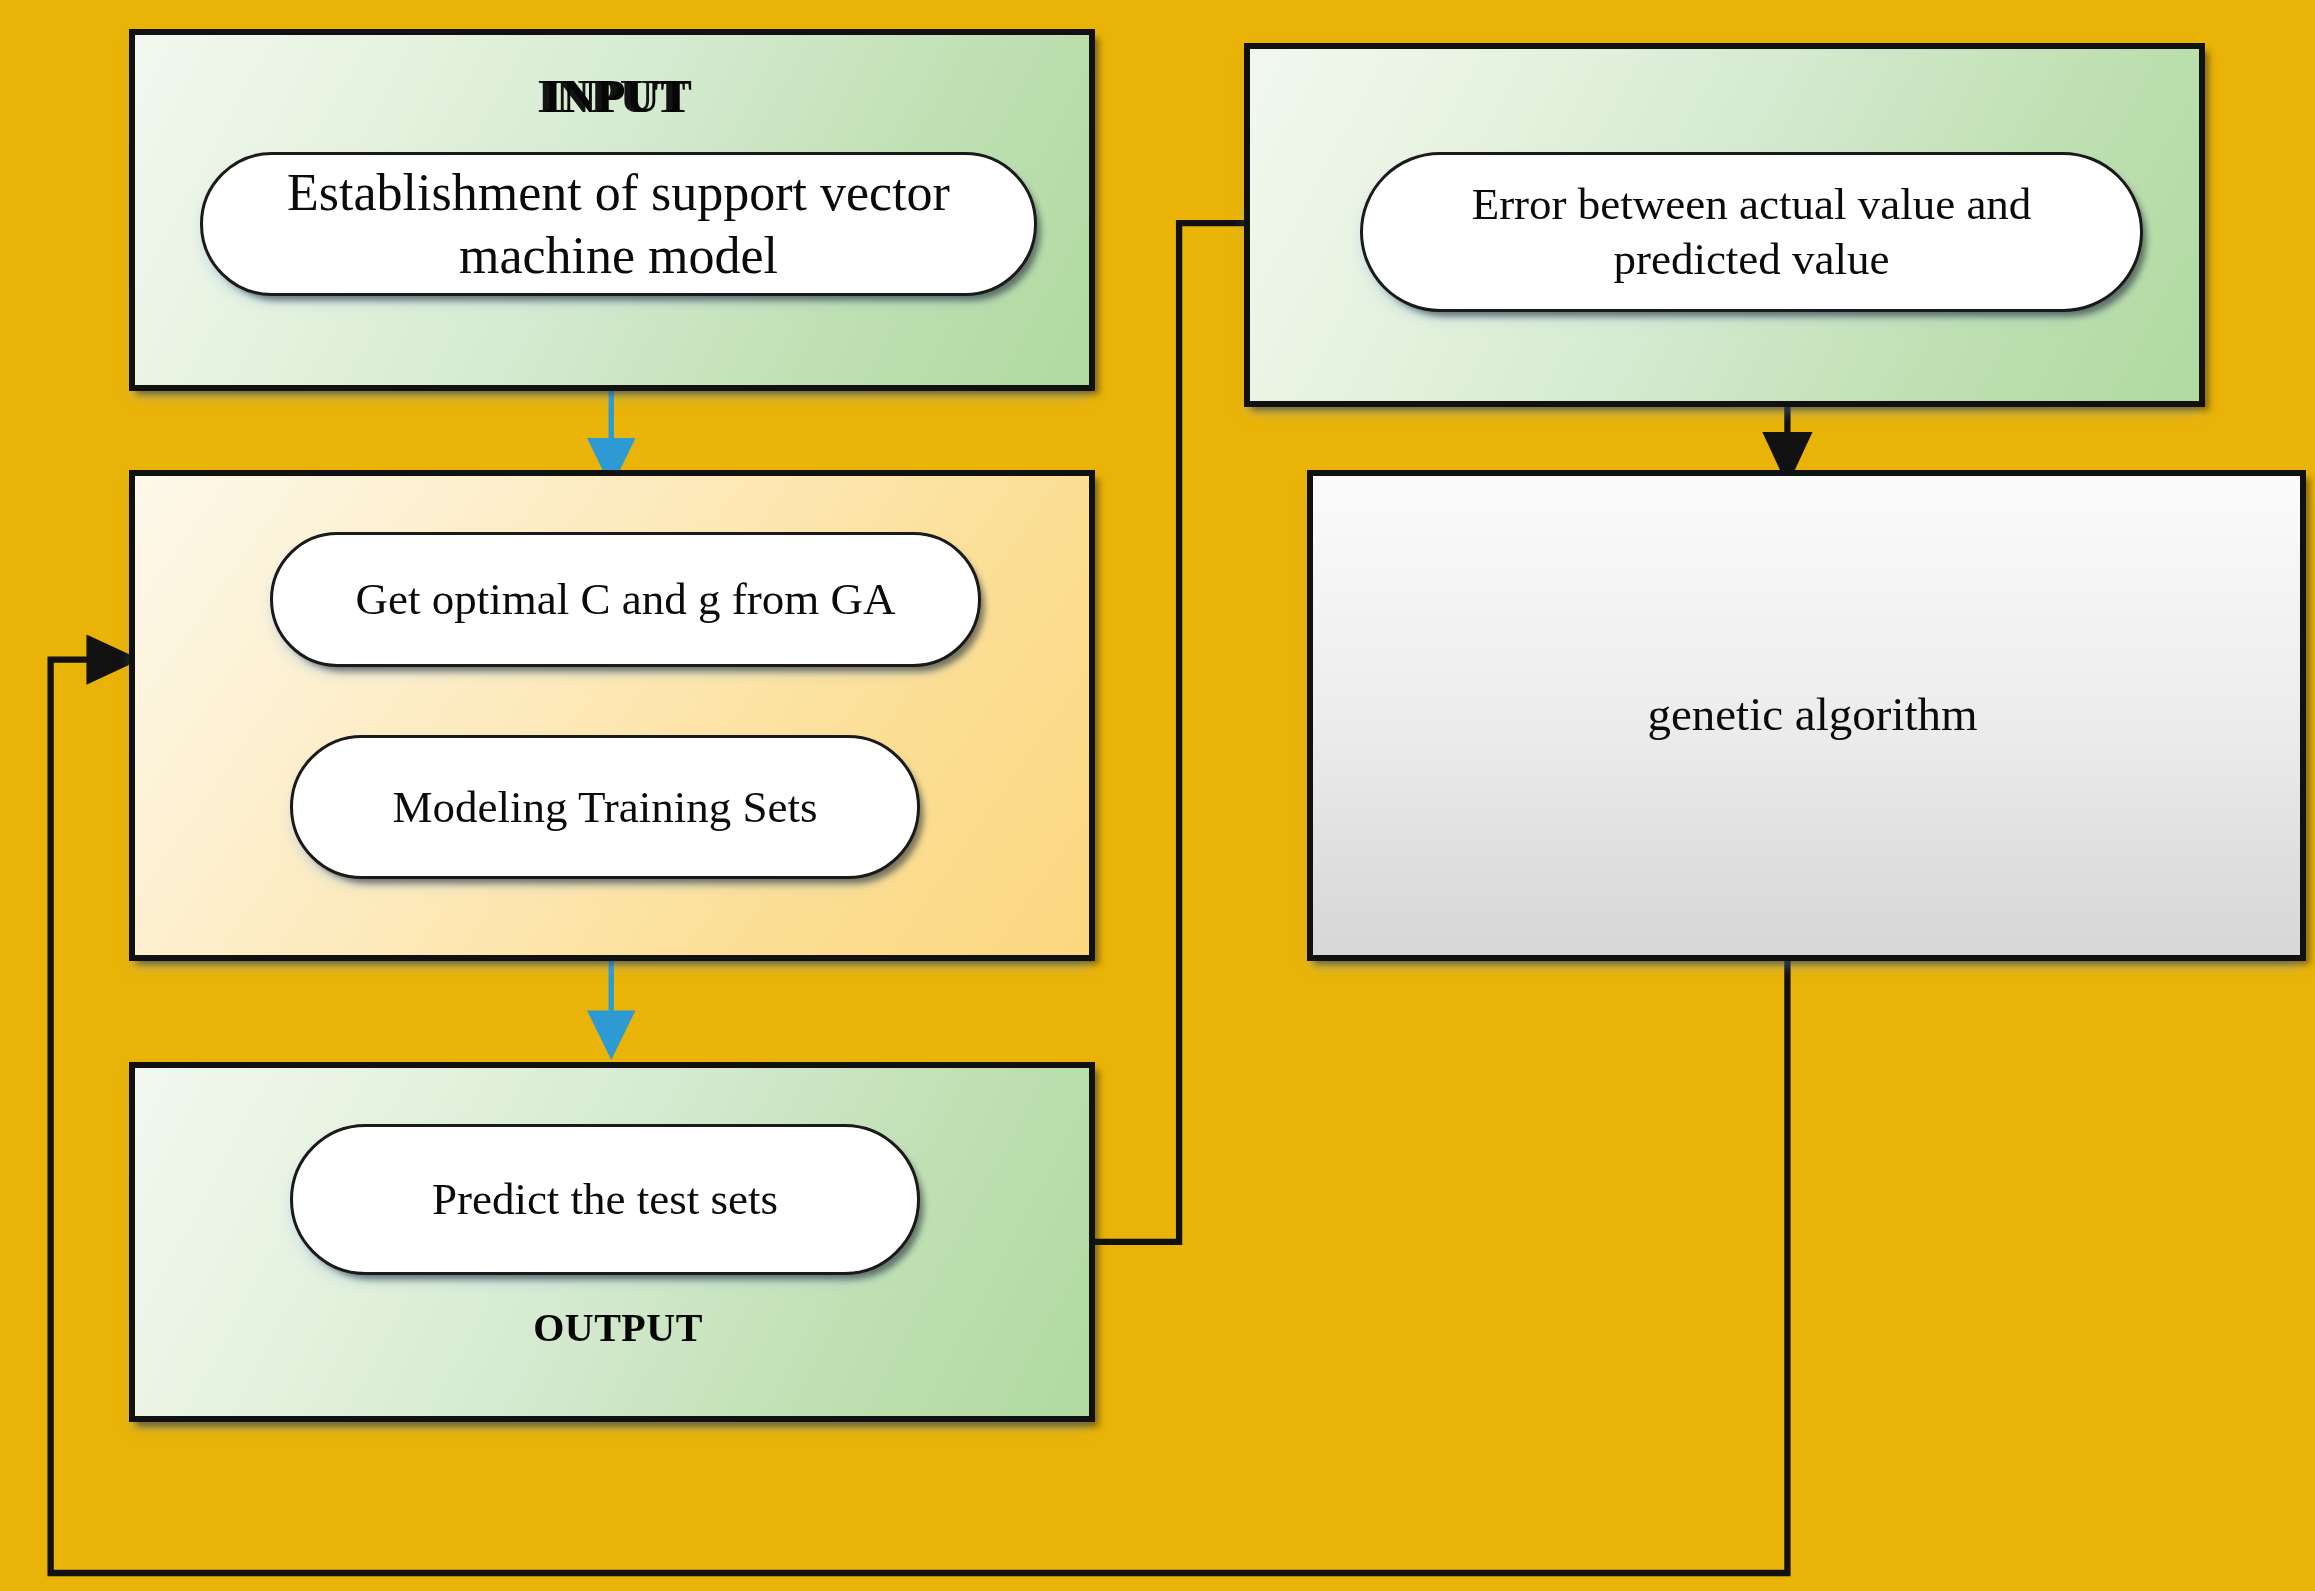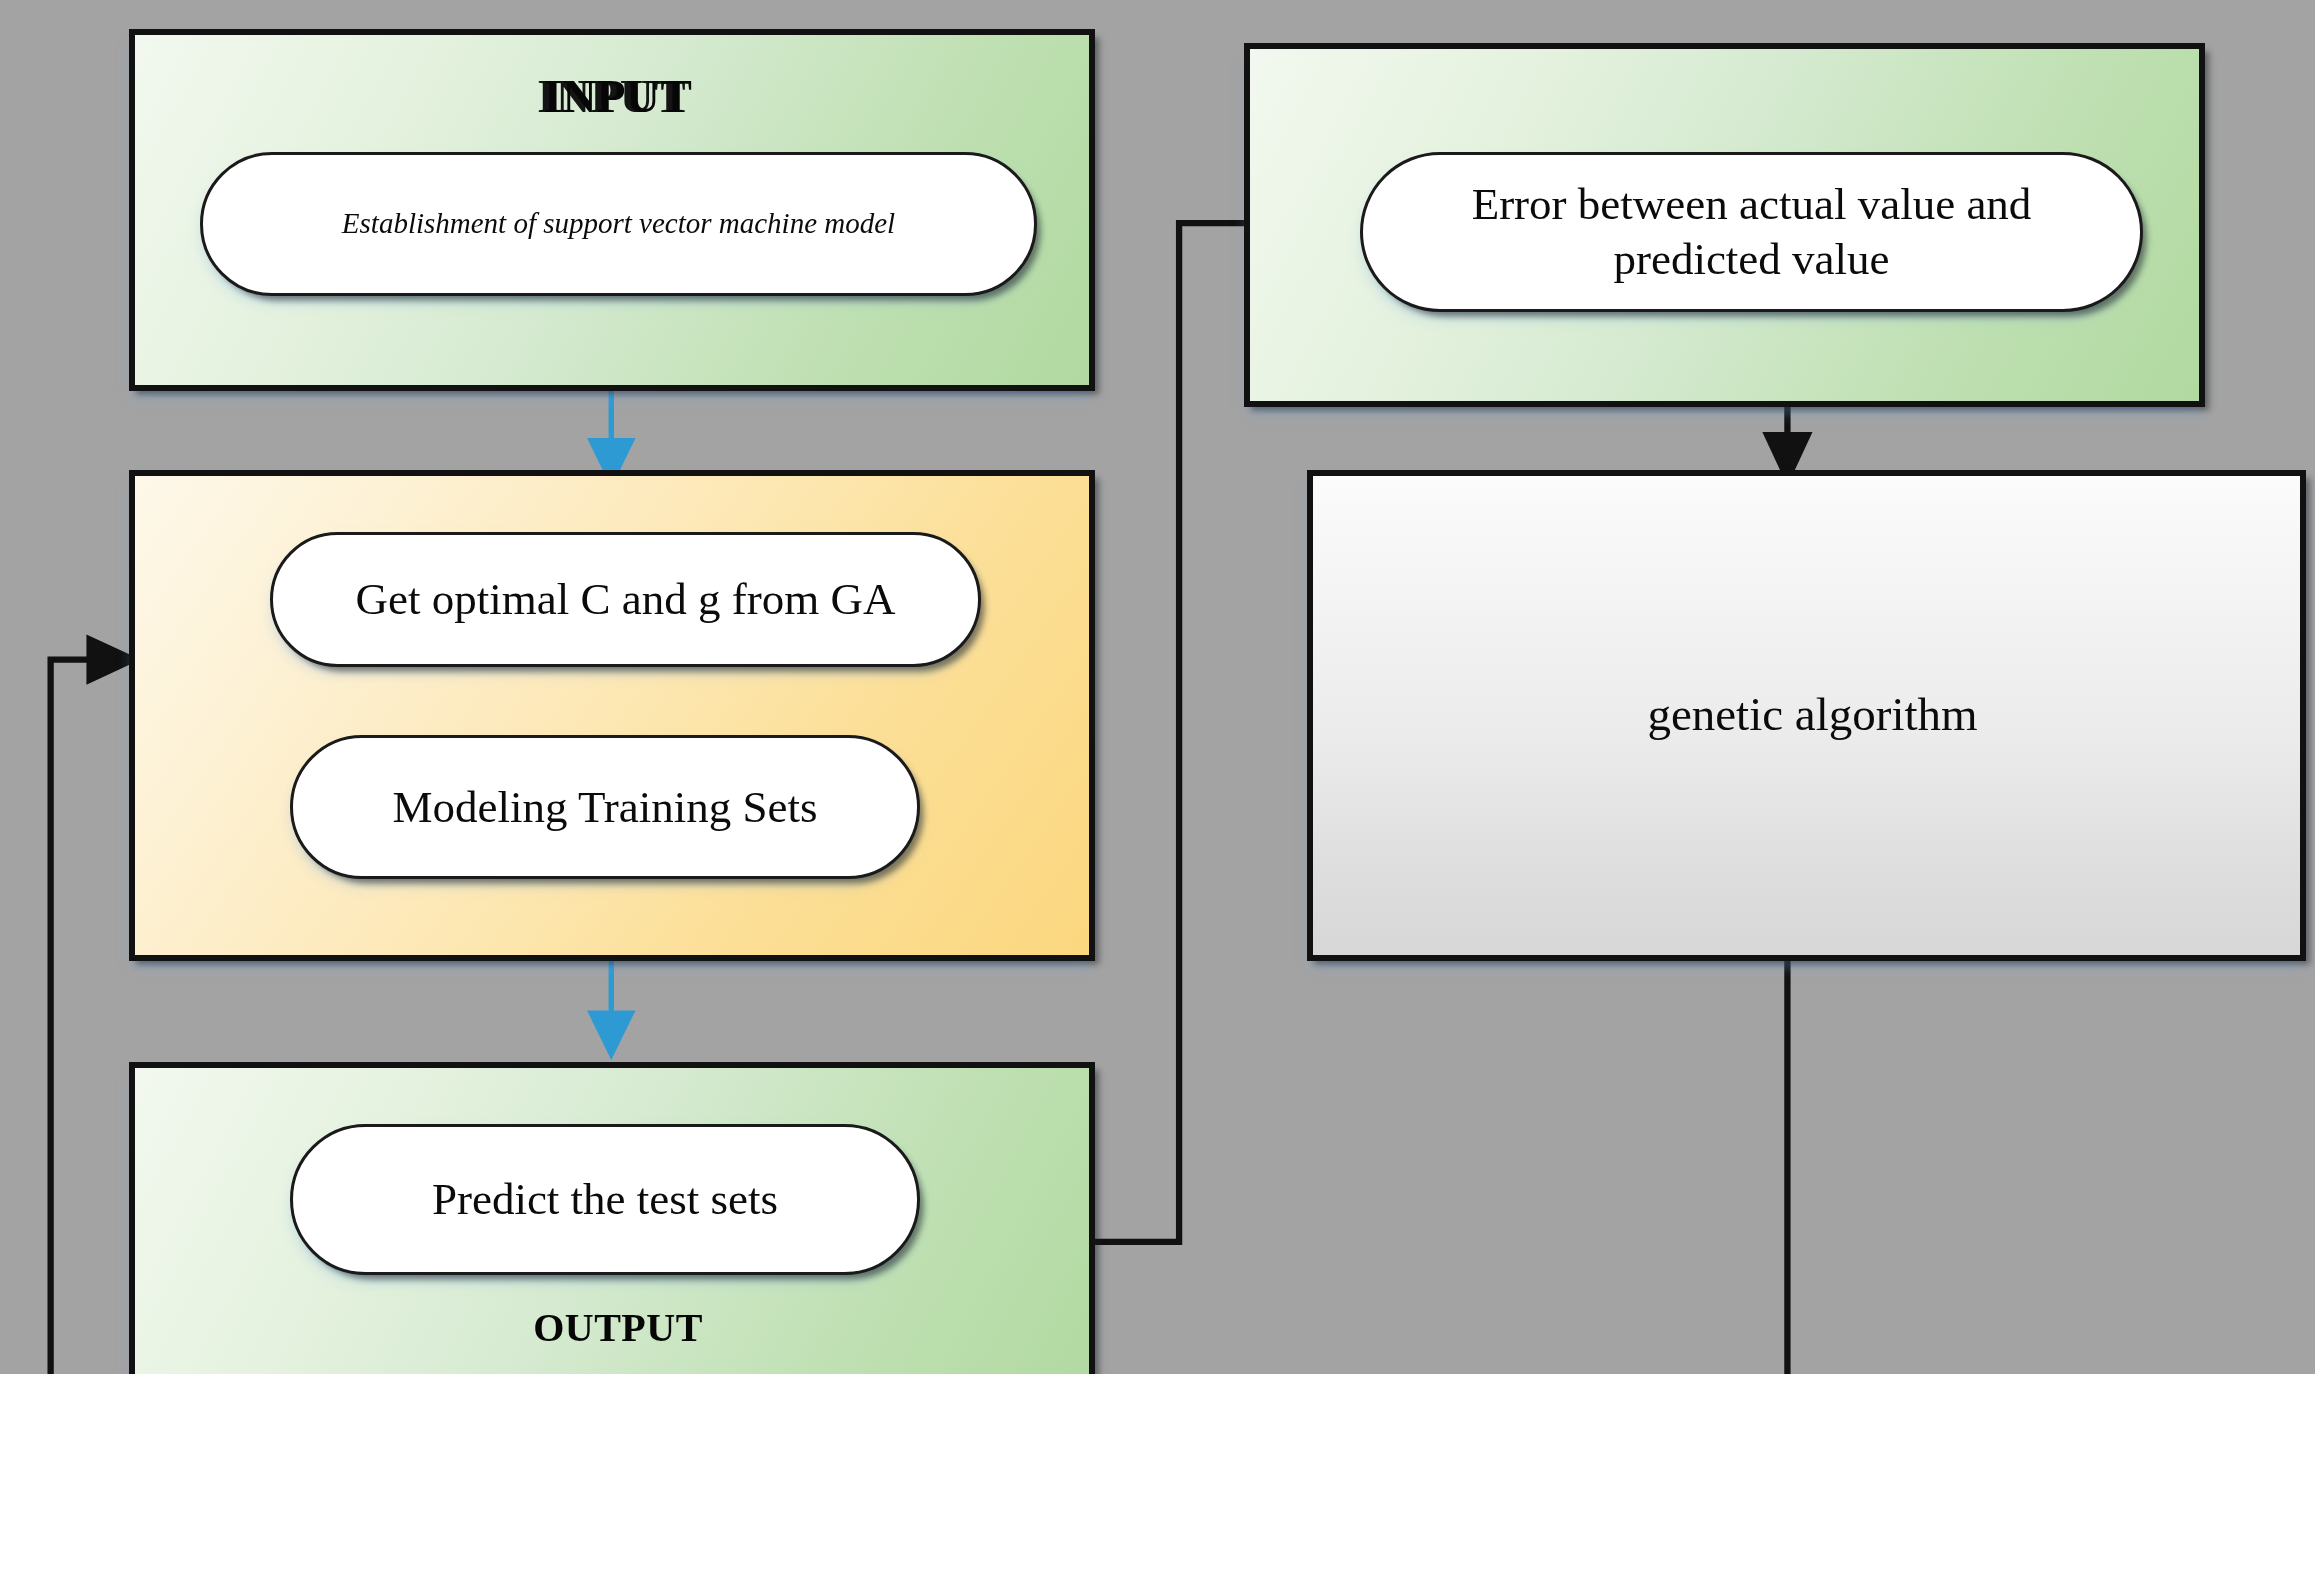--- a/index.html
+++ b/index.html
@@ -1,17 +1,17 @@
 <!DOCTYPE html>
 <html style="font-size:14.4px"><head>
 <meta charset="utf-8">
 <style>
   html,body{margin:0;padding:0;background:#ffffff;}
   body{width:2315px;height:1591px;font-family:"Liberation Serif",serif;}
-  #stage{position:relative;width:2315px;height:1374px;overflow:hidden;background:#a3a3a3;}
+  #stage{position:relative;width:2315px;height:1591px;overflow:hidden;background:#eab308;}
 
   
   .obox{
     position:absolute;
     border:6.3px solid #111111;
     box-sizing:border-box;
     box-shadow:5.4px 6.3px 6.3px -1.8px rgba(0,0,0,.40), 0 9px 12.6px -5.4px rgba(120,170,225,.55);
   }
   .obox .inner-fill{position:absolute;inset:0;}
 
@@ -97,21 +97,21 @@
     </g>
 
     <g>
       <path d="M 1986 1063 L 1986 1748 L 56 1748 L 56 733 L 128 733" fill="none" stroke="#111111" stroke-width="7" marker-end="url(#blackHead)"></path>
     </g>
   </svg>
 
   <div class="obox" style="left:129px; top:29px; width:966px; height:362px;">
     <div class="inner-fill green-fill"></div>
     <div class="caption doubled" style="left:0; top:34px; width:966px; font-size:47px;">INPUT</div>
-    <div class="pill" style="left:65px; top:117px; width:837px; height:144px; font-size:29px;font-style:italic;">Establishment of support vector machine model</div>
+    <div class="pill" style="left:65px; top:117px; width:837px; height:144px; font-size:52px;">Establishment of support vector machine model</div>
   </div>
 
   <div class="obox" style="left:129px; top:470px; width:966px; height:491px;">
     <div class="inner-fill yellow-fill"></div>
     <div class="pill" style="left:135px; top:56px; width:711px; height:135px; font-size:45px;">Get optimal C and g from GA</div>
     <div class="pill" style="left:155px; top:259px; width:630px; height:144px; font-size:45px;">Modeling Training Sets</div>
   </div>
 
   <div class="obox" style="left:129px; top:1062px; width:966px; height:360px;">
     <div class="inner-fill green-fill"></div>

